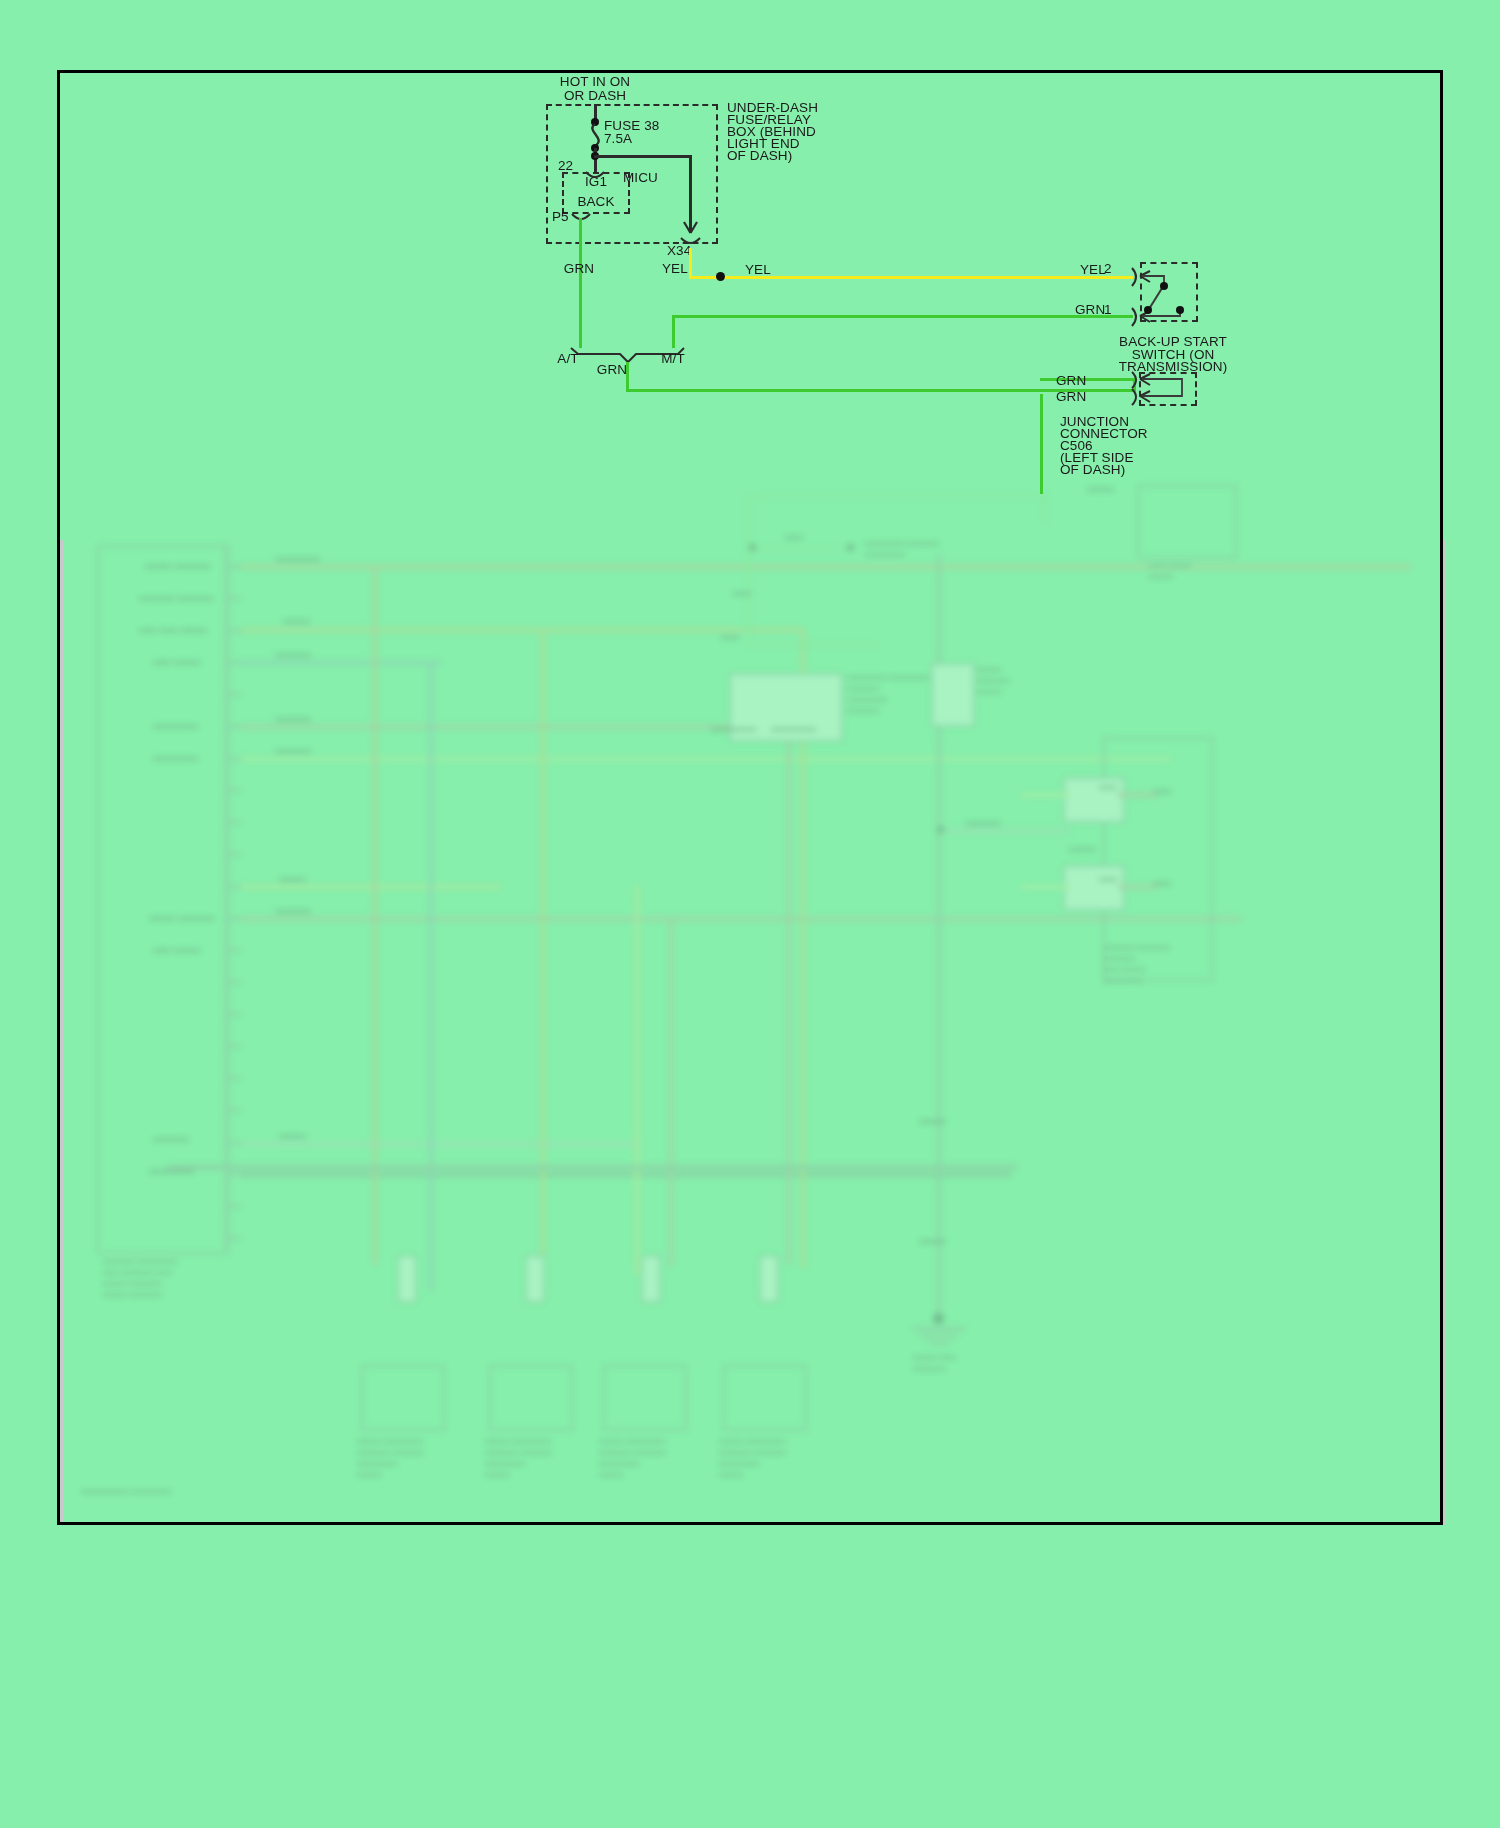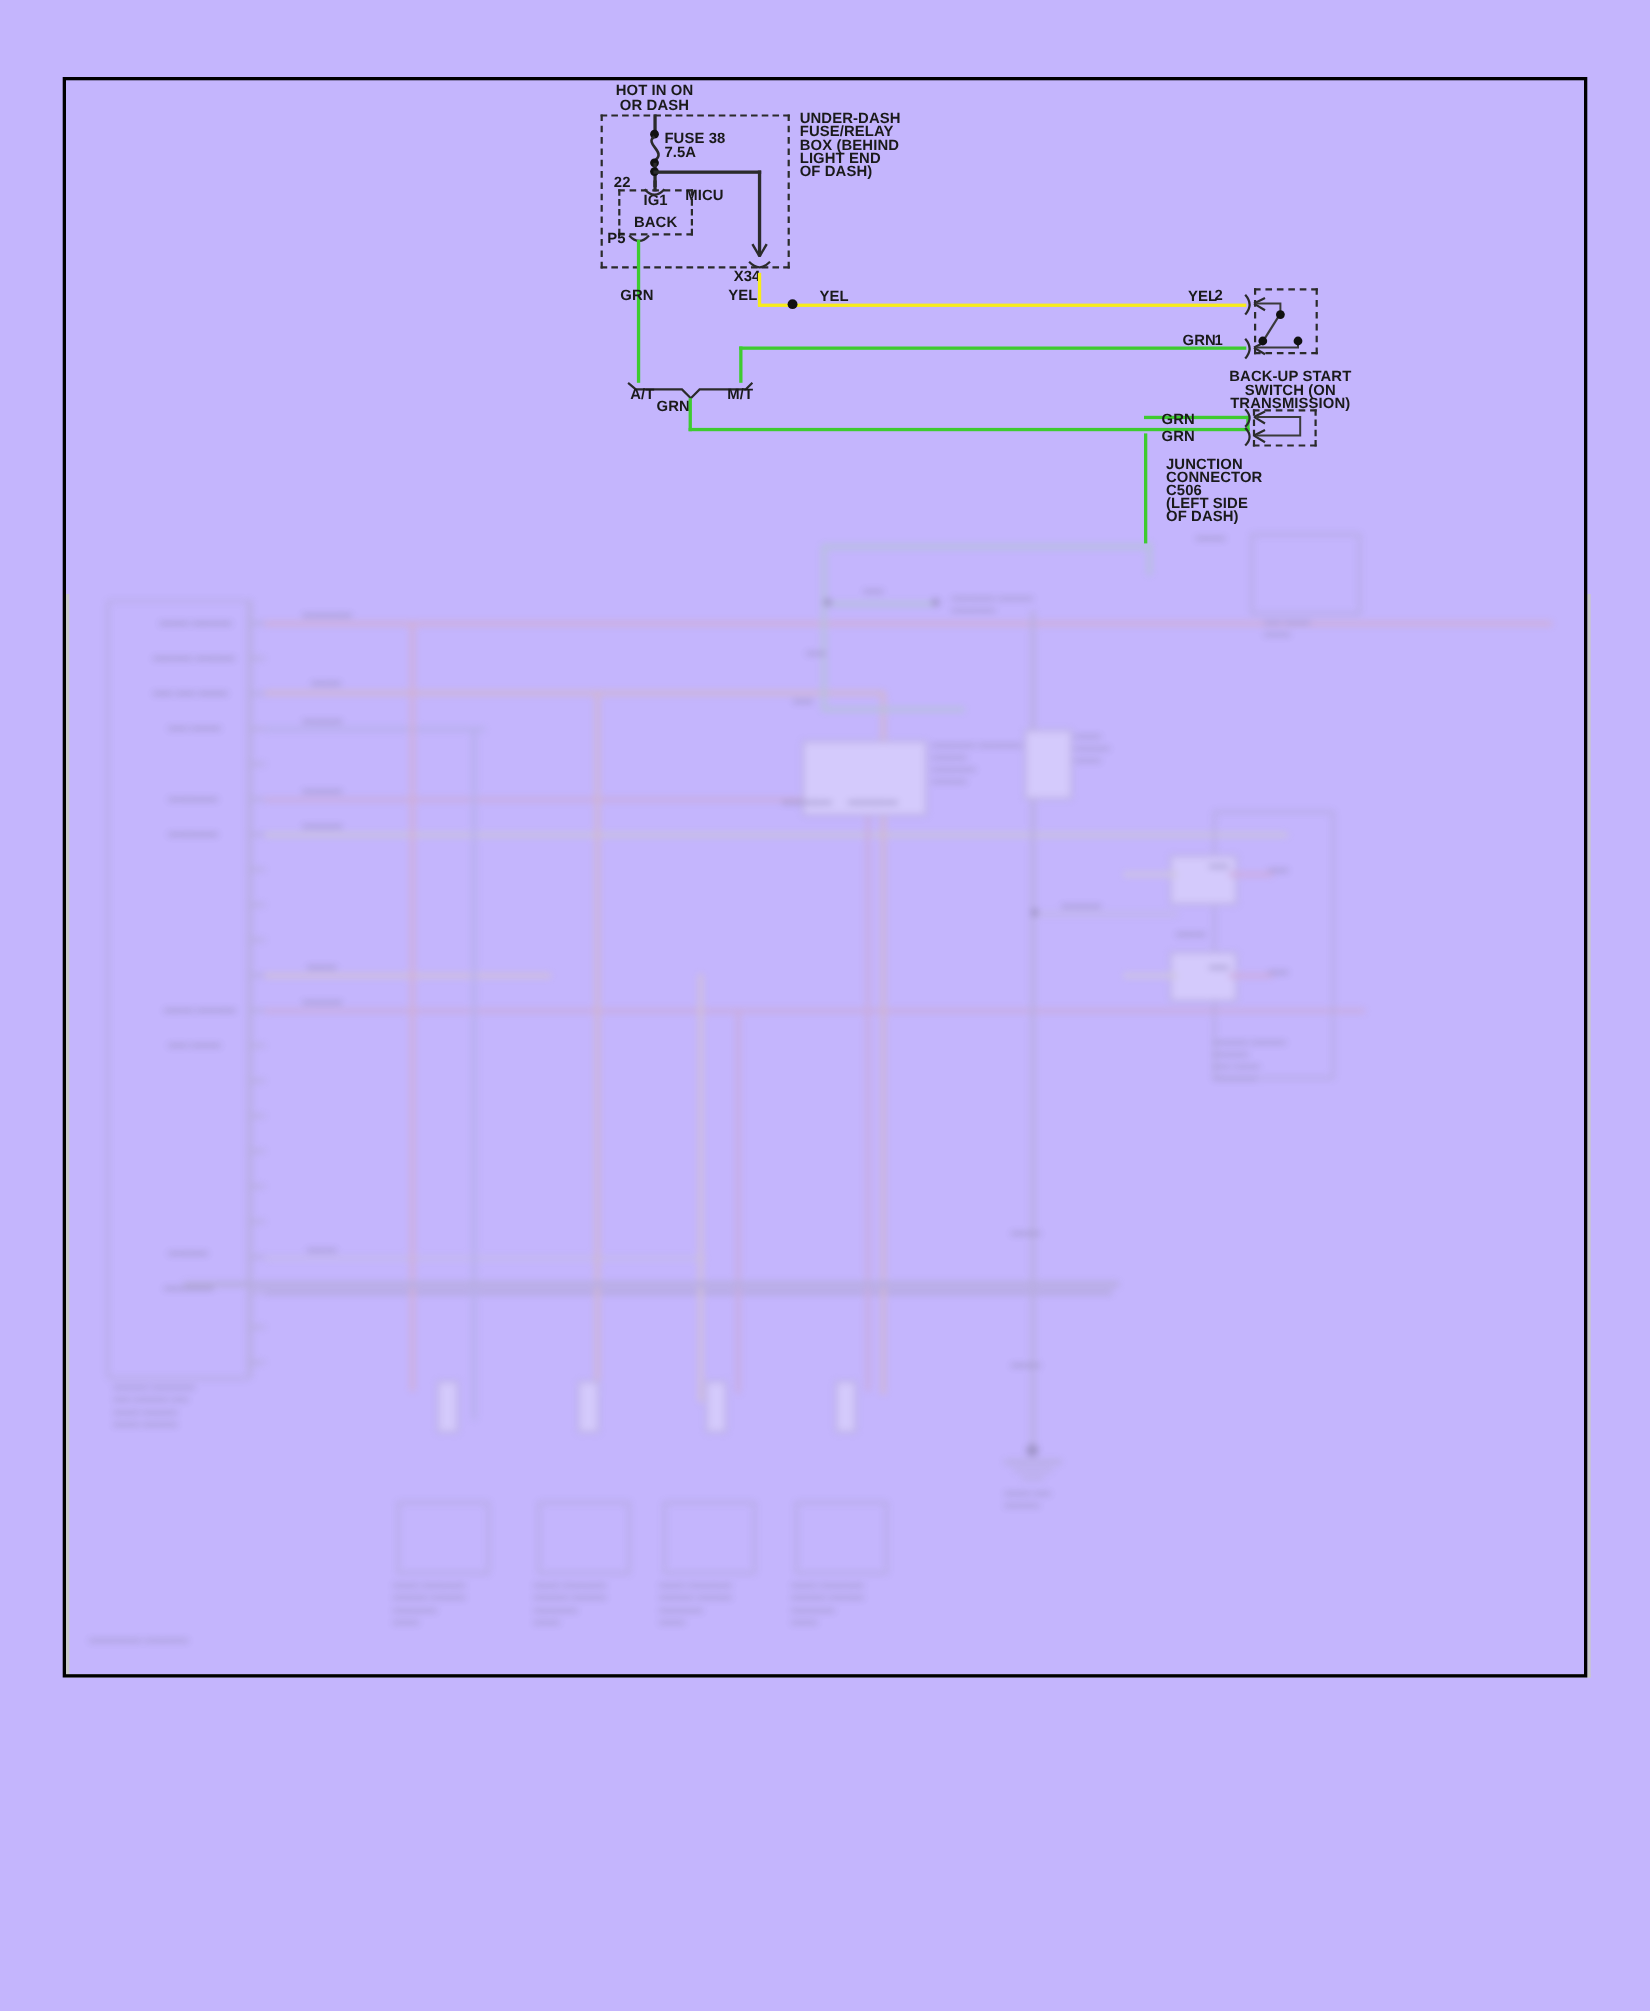--- a/index.html
+++ b/index.html
@@ -8,23 +8,22 @@
     padding: 0;
     background: #ffffff;
   }
   body {
     font-family: "Liberation Sans", sans-serif;
   }
   #page {
     position: relative;
     width: 1500px;
     height: 1828px;
-    background: #c4b5fd;
+    background: #86efac;
     overflow: hidden;
-    font-weight: bold;
   }
 
   
   #faded-layer {
     position: absolute;
     left: 57px;
     top: 555px;
     width: 1386px;
     height: 1240px;
     filter: blur(3.2px);
@@ -353,21 +352,21 @@
   <div class="lbl c" style="left:1088px; top:347px; width:170px;">SWITCH (ON</div>
   <div class="lbl c" style="left:1088px; top:359px; width:170px;">TRANSMISSION)</div>
 
   <div class="wire h grn" style="left:672px; top:315px; width:461px;"></div>
   <div class="lbl" style="left:1075px; top:302px;">GRN</div>
   <div class="wire v grn" style="left:672px; top:315px; height:33px;"></div>
 
   <svg class="ov" width="1500" height="1828">
     <path d="M571,348 L578,354 L620,354 L628,362 L636,354 L678,354 L684,348" stroke="#2b2b2b" stroke-width="2" fill="none"></path>
   </svg>
-  <div class="lbl c" style="left:556px; top:351px; width:56px;text-align:center;">A/T</div>
+  <div class="lbl c" style="left:540px; top:351px; width:56px;text-align:center;">A/T</div>
   <div class="lbl c" style="left:645px; top:351px; width:56px;">M/T</div>
   <div class="lbl c" style="left:582px; top:362px; width:60px;">GRN</div>
 
   <div class="wire v grn" style="left:626px; top:362px; height:30px;"></div>
   <div class="wire h grn" style="left:626px; top:389px; width:510px;"></div>
   <div class="wire v grn" style="left:1133px; top:378px; height:14px;"></div>
 
   <div class="wire h grn" style="left:1040px; top:378px; width:96px;"></div>
 
   <div class="dashbox" style="left:1139px; top:372px; width:58px; height:34px;"></div>

